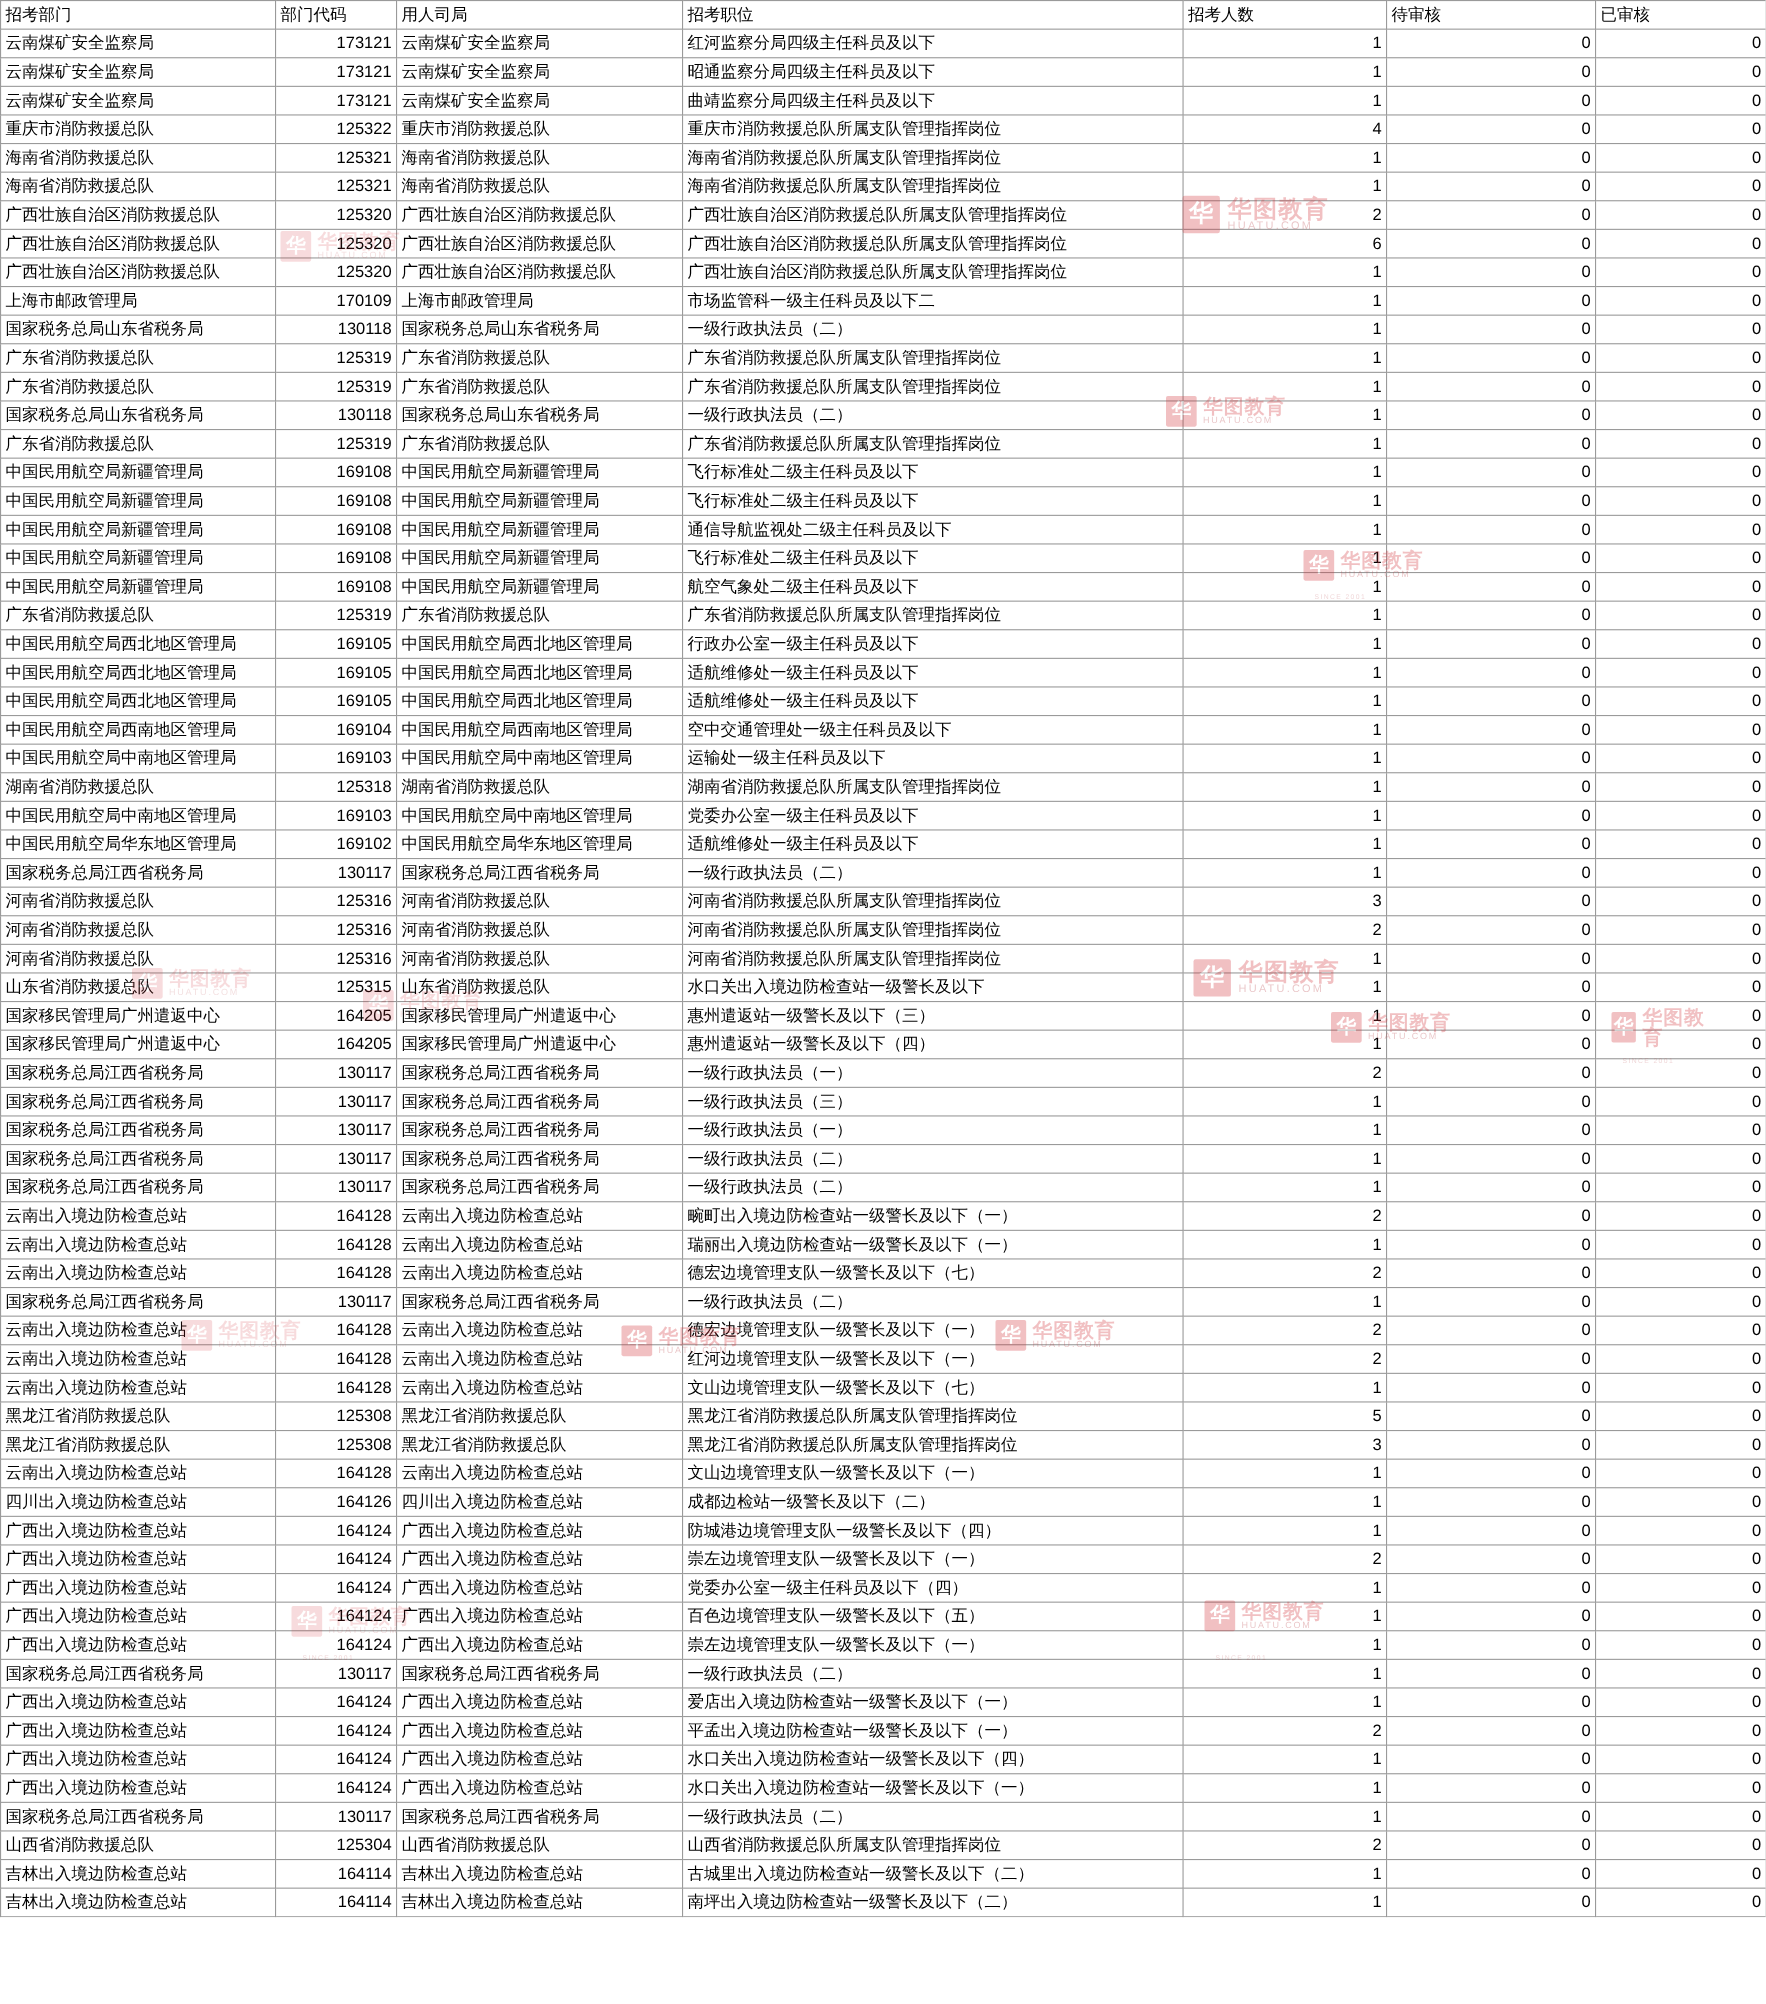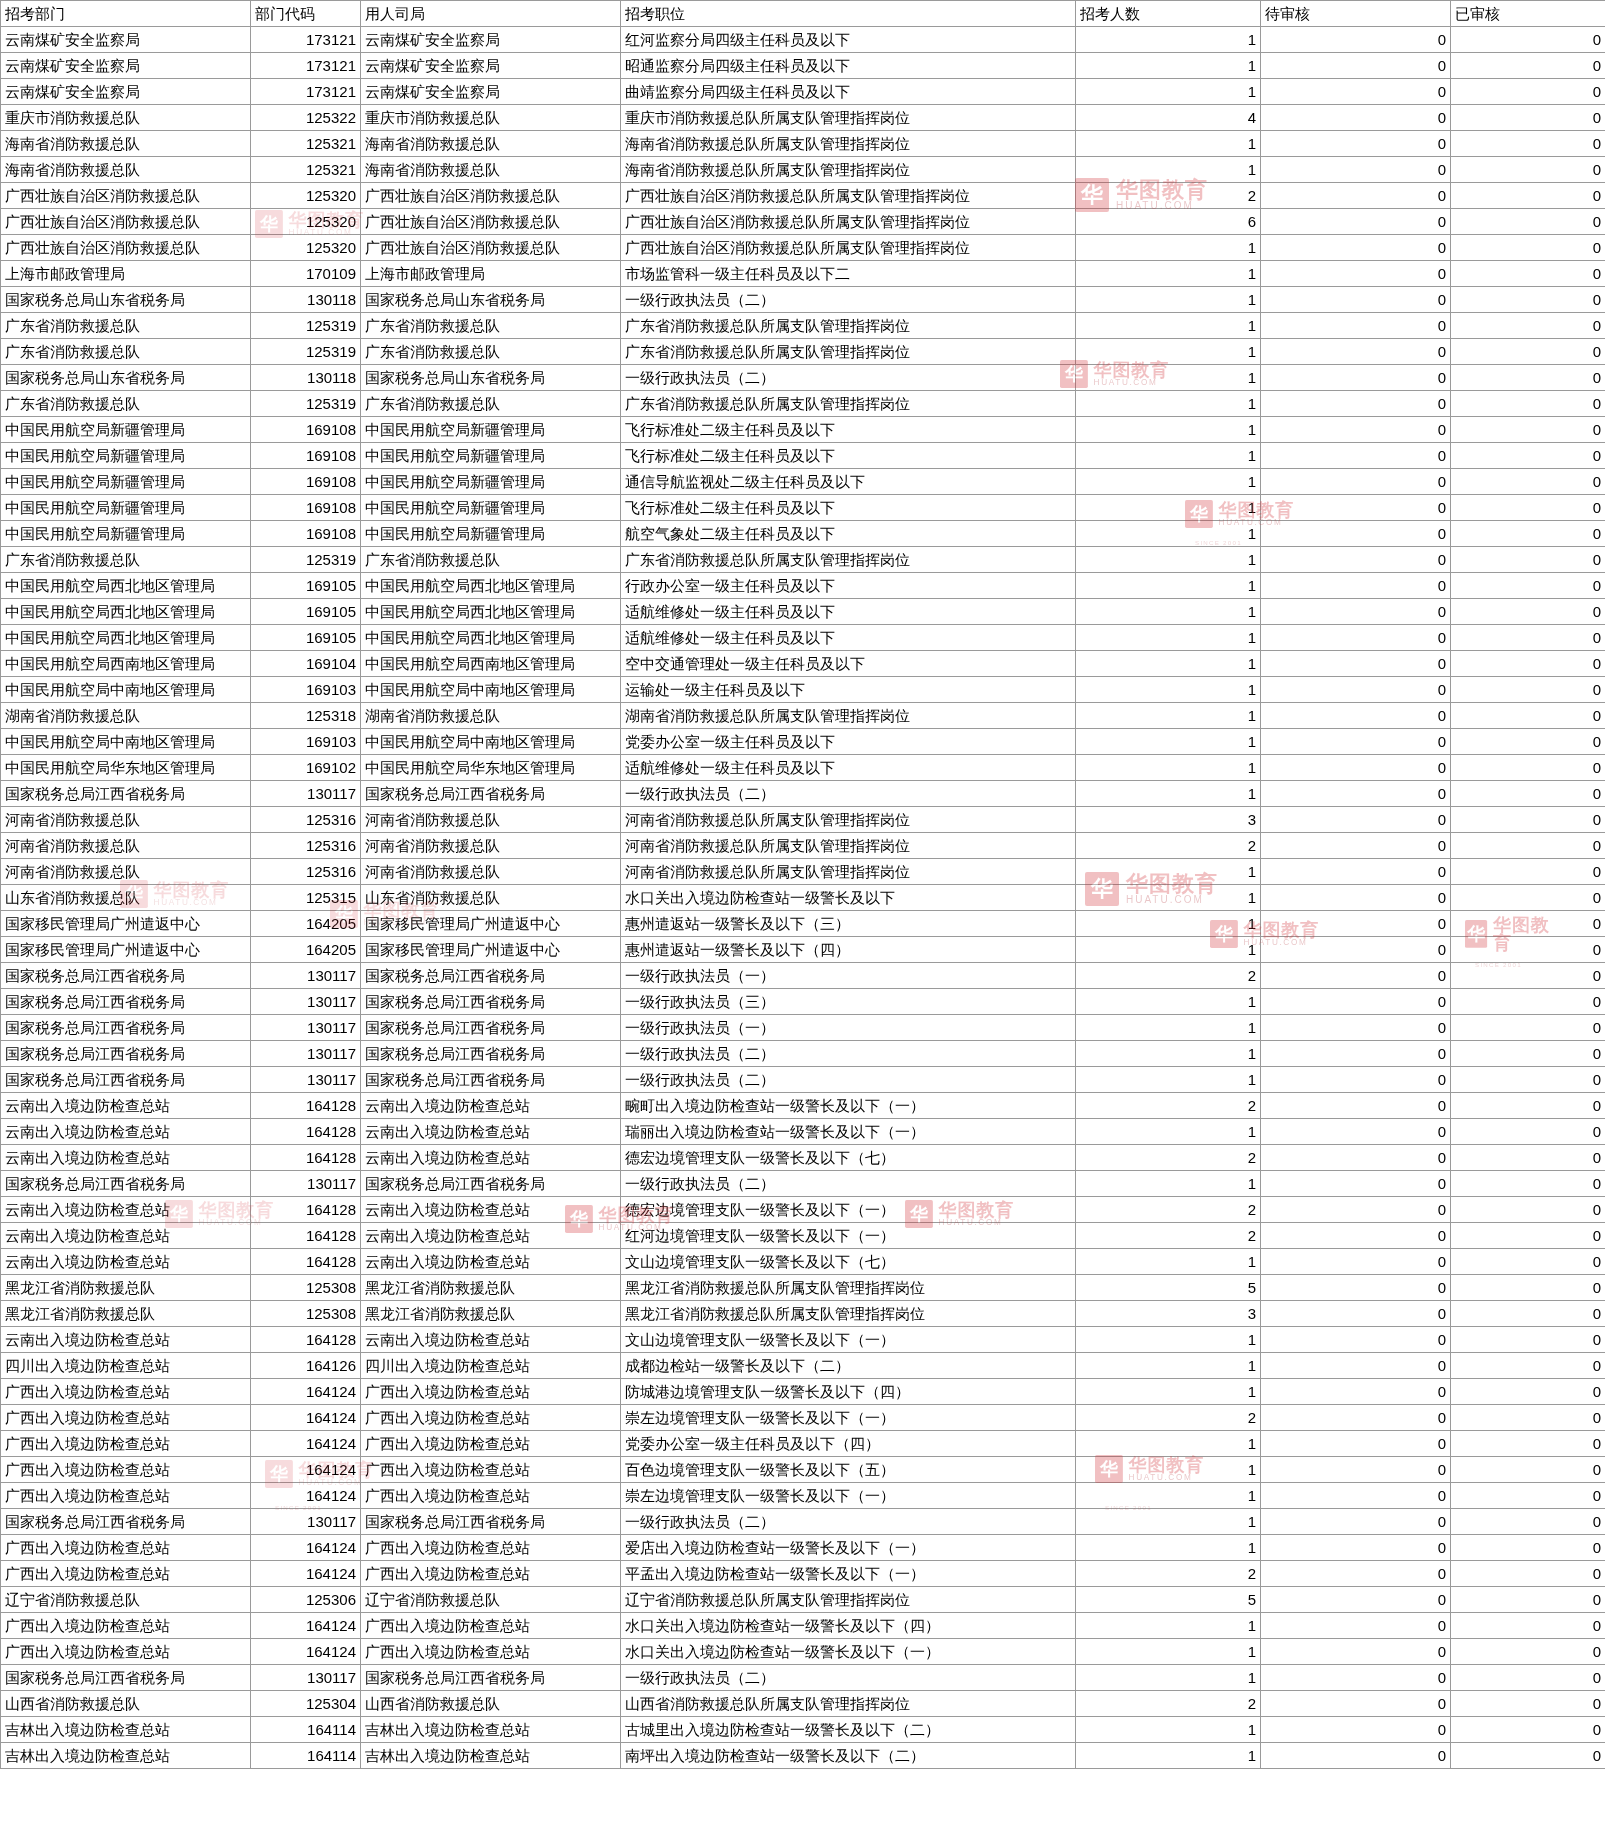--- a/index.html
+++ b/index.html
@@ -659,29 +659,20 @@
         <tr>
           <td class="dept">广西出入境边防检查总站</td>
           <td class="code">164124</td>
           <td class="org">广西出入境边防检查总站</td>
           <td class="pos">平孟出入境边防检查站一级警长及以下（一）</td>
           <td class="num">2</td>
           <td class="num">0</td>
           <td class="num">0</td>
         </tr>
         <tr>
-          <td class="dept">辽宁省消防救援总队</td>
-          <td class="code">125306</td>
-          <td class="org">辽宁省消防救援总队</td>
-          <td class="pos">辽宁省消防救援总队所属支队管理指挥岗位</td>
-          <td class="num">5</td>
-          <td class="num">0</td>
-          <td class="num">0</td>
-        </tr>
-        <tr>
           <td class="dept">广西出入境边防检查总站</td>
           <td class="code">164124</td>
           <td class="org">广西出入境边防检查总站</td>
           <td class="pos">水口关出入境边防检查站一级警长及以下（四）</td>
           <td class="num">1</td>
           <td class="num">0</td>
           <td class="num">0</td>
         </tr>
         <tr>
           <td class="dept">广西出入境边防检查总站</td>

